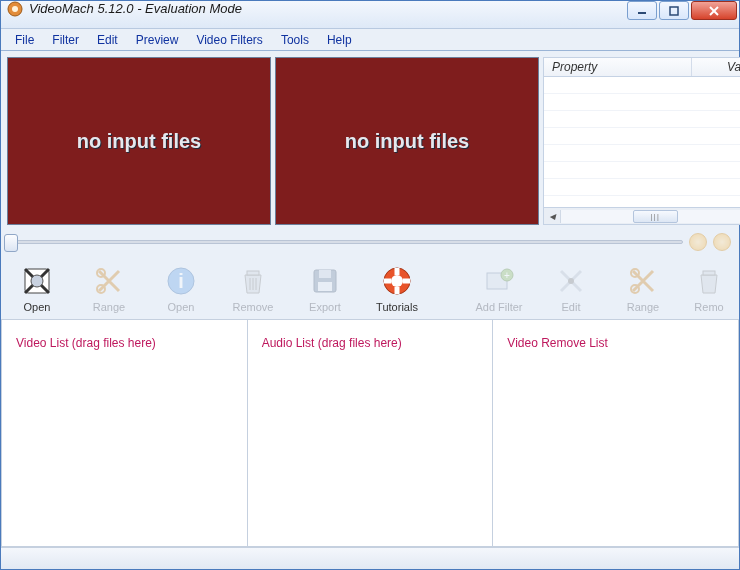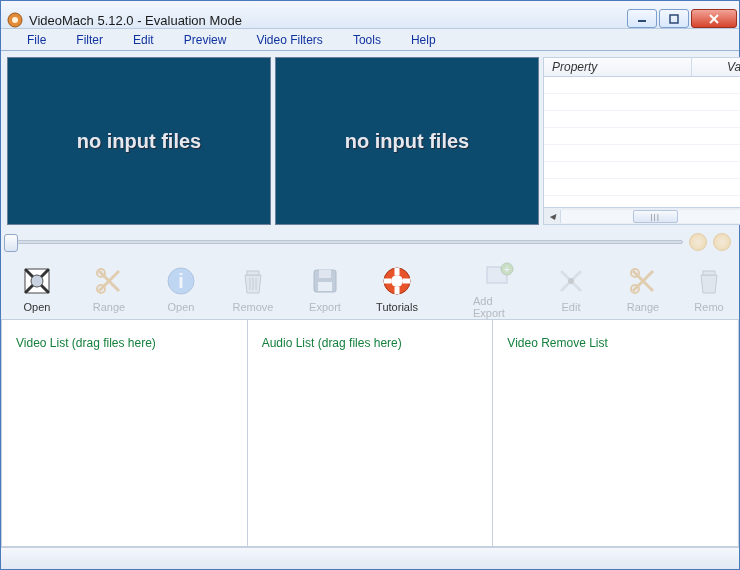--- a/index.html
+++ b/index.html
@@ -18,22 +18,23 @@
     background: #eaf0f8;
     display: flex;
     flex-direction: column;
   }
   
   .titlebar {
     height: 28px;
     background: linear-gradient(#f3f7fd, #dee9f7);
     border-bottom: 1px solid #b8c9e0;
     display: flex;
-    align-items: flex-end;
+    align-items: flex-start;
     padding: 0 2px 0 6px;
+    font-style: italic;
   }
   .titlebar .appicon {
     width: 16px; height: 16px;
     margin-right: 6px;
     display: inline-flex; align-items: center; justify-content: center;
   }
   .titlebar .title {
     flex: 1;
     color: #1a1a1a;
     font-size: 13px;
@@ -58,32 +59,31 @@
     border-bottom: 1px solid #9ab4d6;
     display: flex;
     align-items: center;
     padding: 0 6px;
     gap: 2px;
   }
   .menuitem {
     padding: 2px 8px;
     color: #1033a0;
     cursor: default;
-    margin-left: 12px;
   }
   
   .previewrow {
     display: flex;
     padding: 6px 6px 0 6px;
     gap: 4px;
     height: 174px;
   }
   .previewpane {
     flex: 0 0 264px;
-    background: #0c4a6e;
+    background: #7f1d1d;
     border: 1px solid #6c7f9b;
     display: flex;
     align-items: center;
     justify-content: center;
     color: #e5e8ee;
     font-size: 20px;
     font-weight: bold;
     text-shadow: 1px 1px 0 #222b3a;
   }
   .proplist {
@@ -213,21 +213,21 @@
     gap: 0;
     padding: 0;
     border-top: 1px solid #c5d0df;
   }
   .listpane {
     flex: 1;
     border: 1px solid #c5d0df;
     border-top: none;
     background: #fff;
     padding: 16px 14px;
-    color: #15803d;
+    color: #be185d;
     font-size: 12px;
   }
   .listpane + .listpane { border-left: none; }
   
   .statusbar {
     height: 22px;
     background: linear-gradient(#f4f7fc,#e2e9f3);
     border-top: 1px solid #c5d0df;
   }
 </style>
@@ -377,21 +377,21 @@
     </div>
     <div class="spacer"></div>
     <div class="tbtn disabled">
       <span class="icon">
         <svg width="32" height="32" viewBox="0 0 32 32">
             <rect x="4" y="8" width="20" height="16" fill="#d7e0ec" stroke="#7f92aa"></rect>
             <circle cx="24" cy="10" r="6" fill="#8fbf6a" stroke="#5d8a3f"></circle>
             <text x="24" y="14" text-anchor="middle" font-size="10" fill="#fff">+</text>
           </svg>
       </span>
-      <span>Add Export</span>
+      <span>Add Filter</span>
     </div>
     <div class="tbtn disabled">
       <span class="icon">
         <svg width="32" height="32" viewBox="0 0 32 32">
             <path d="M6 26 L26 6 M6 6 L26 26" stroke="#b8c2d0" stroke-width="3"></path>
             <circle cx="16" cy="16" r="3" fill="#888"></circle>
           </svg>
       </span>
       <span>Edit</span>
     </div>

